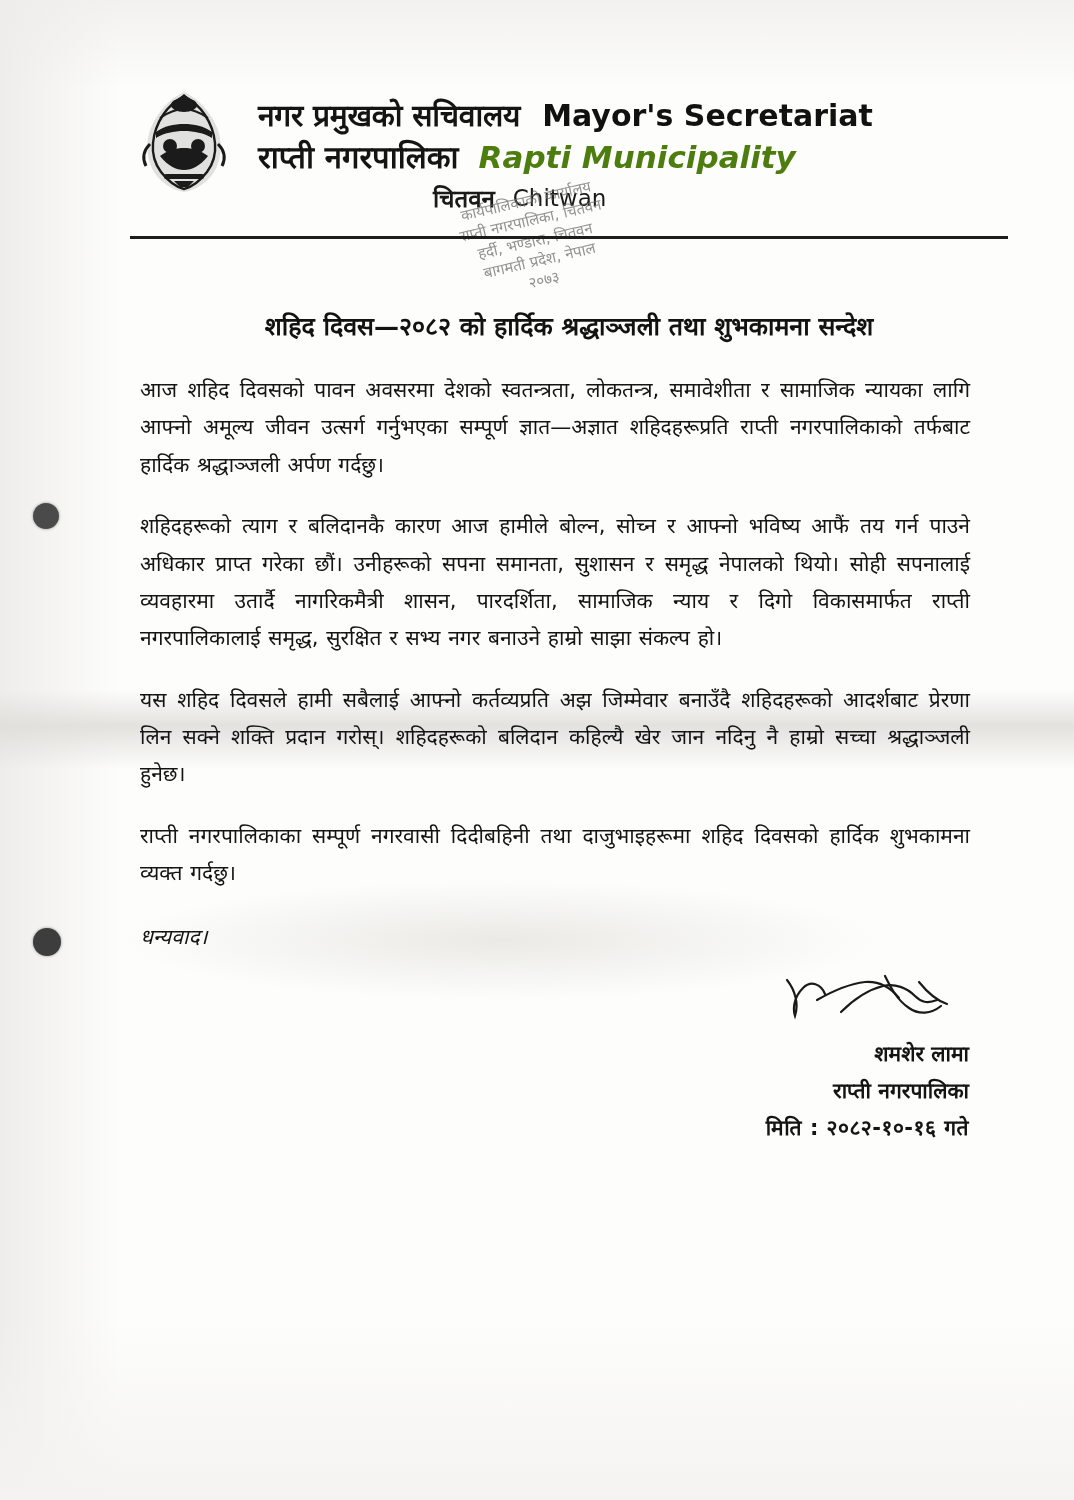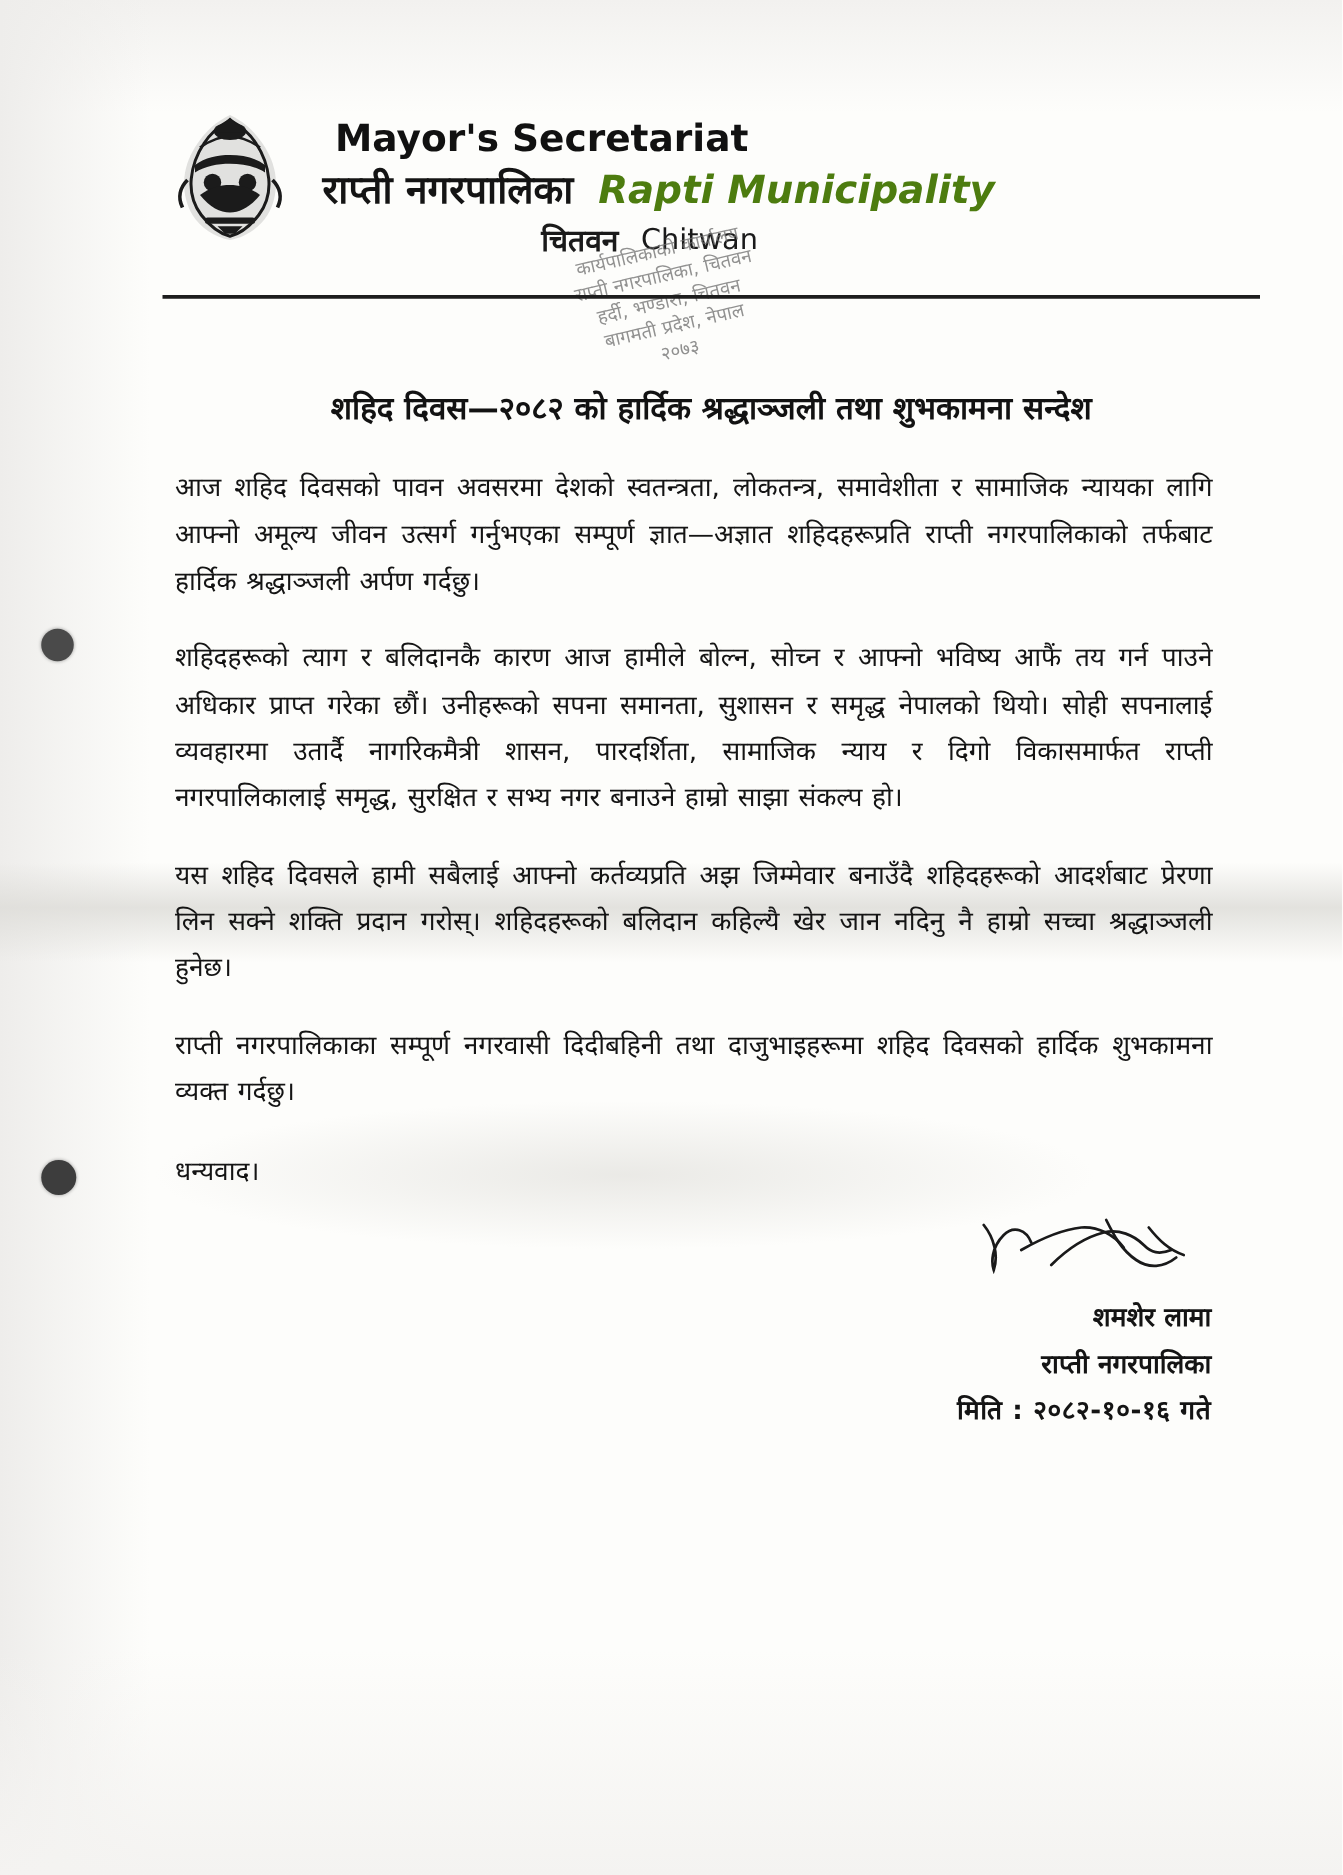--- a/index.html
+++ b/index.html
@@ -83,21 +83,21 @@
   .np-line1 {
     font-size: 30px;
     font-weight: bold;
     color: #141414;
     letter-spacing: -0.3px;
   }
   .en-line1 {
     font-size: 30px;
     font-weight: bold;
     color: #111;
-    margin-left: 10px;
+    margin-left: 22px;
   }
   .np-line2 {
     font-size: 31px;
     font-weight: bold;
     color: #141414;
   }
   .en-line2 {
     font-size: 31px;
     font-weight: bold;
     color: #4d7c0f;
@@ -158,20 +158,21 @@
   .para {
     font-size: 21px;
     line-height: 1.78;
     color: #141414;
     text-align: justify;
     margin: 0 0 24px 0;
     word-spacing: 1px;
   }
   .para.thanks {
     margin-top: 26px;
+    font-style: italic;
   }
 
   .signature-block {
     position: absolute;
     top: 970px;
     right: 105px;
     text-align: right;
   }
   .sign-mark {
     height: 60px;
@@ -222,20 +223,21 @@
           <path d="M30 68 C38 62 46 60 54 60 C62 60 70 62 78 68 C70 78 62 82 54 82 C46 82 38 78 30 68 Z" fill="#1b1b1b"></path>
           <path d="M20 56 C14 62 12 70 16 78" fill="none" stroke="#1b1b1b" stroke-width="3"></path>
           <path d="M88 56 C94 62 96 70 92 78" fill="none" stroke="#1b1b1b" stroke-width="3"></path>
           <rect x="34" y="86" width="40" height="5" rx="2" fill="#1b1b1b"></rect>
           <path d="M44 93 L64 93 L58 99 L50 99 Z" fill="#1b1b1b"></path>
         </g>
       </svg>
     </div>
     <div class="head-text">
       <div class="head-row">
+        <span class="np-line1">नगर प्रमुखको सचिवालय</span>
         <span class="en-line1">Mayor's Secretariat</span>
       </div>
       <div class="head-row">
         <span class="np-line2">राप्ती नगरपालिका</span>
         <span class="en-line2">Rapti Municipality</span>
       </div>
       <div class="row3">
         <span class="np-line3">चितवन</span>
         <span class="en-line3">Chitwan</span>
       </div>

